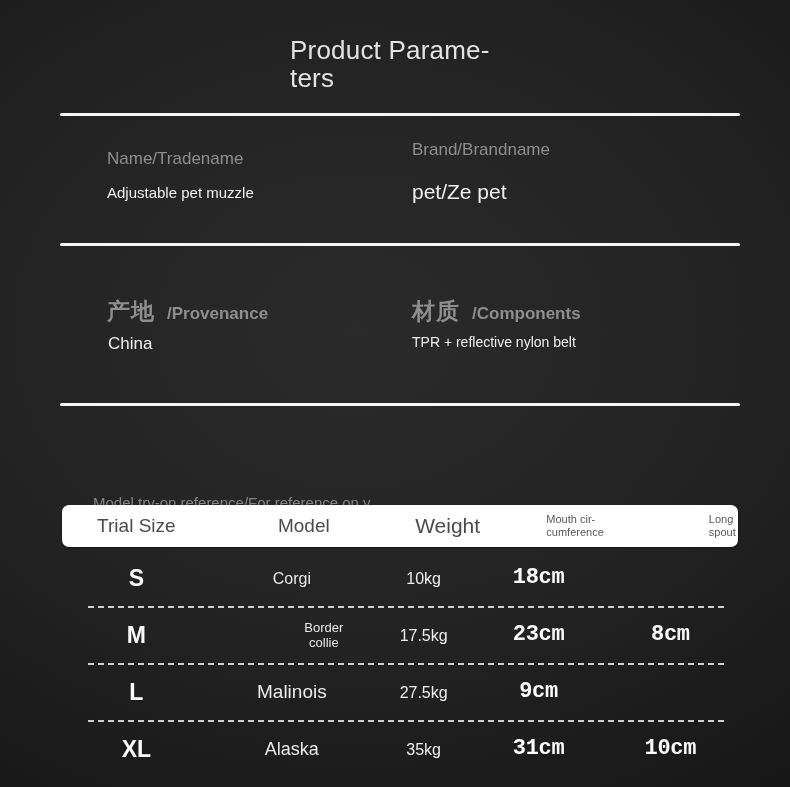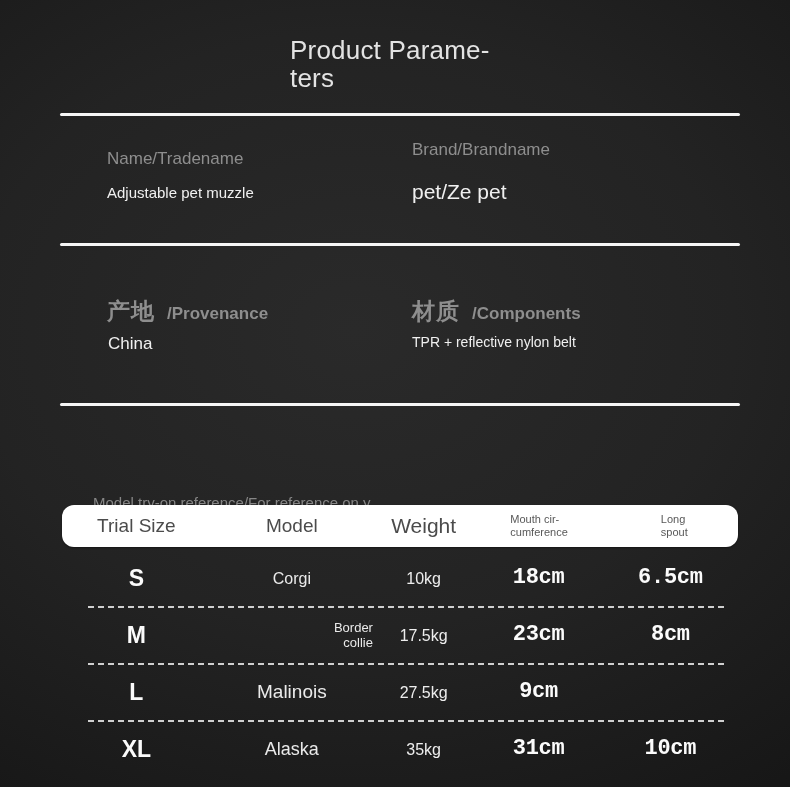--- a/index.html
+++ b/index.html
@@ -40,35 +40,36 @@
   .comp-val{left:412px;top:334px;font-size:14px;}
   .note{left:93px;top:454px;font-size:15px;color:#868686;margin-top:40px;}
   
   .table{left:62px;top:505px;width:676px;}
   .grid-row{
     display:grid;
     grid-template-columns:22% 24% 15% 19% 20%;
     align-items:center;
   }
   .thead{
-    height:42px;background:#ffffff;border-radius:12px;
+    height:42px;background:#ffffff;border-radius:7px;
     color:#4b4b4b;box-shadow:0 1px 2px rgba(0,0,0,.4);
     margin-bottom:4px;
+    gap:12px;
   }
   .thead .cell{text-align:center;white-space:pre-line;line-height:1.15;}
   .thead .cell:nth-child(1){font-size:19px;}
   .thead .cell:nth-child(2){font-size:19px;text-align:center;}
   .thead .cell:nth-child(3){font-size:21px;}
   .thead .cell:nth-child(4){font-size:11px;color:#585858;text-align:left;padding-left:36px;}
   .thead .cell:nth-child(5){font-size:11px;color:#585858;text-align:left;padding-left:58px;}
   .row{height:55px;}
   .row .cell{text-align:center;white-space:pre-line;line-height:1.1;}
   .cell-size{font-weight:700;font-size:23px;color:#fbfbfb;}
   .cell-model{font-size:16px;color:#eaeaea;}
-  .row-1 .cell-model{font-size:13px;text-align:right;padding-left:64px;}
+  .row-1 .cell-model{font-size:13px;text-align:center;padding-left:64px;}
   .row-2 .cell-model{font-size:19px;}
   .row-3 .cell-model{font-size:18px;}
   .cell-weight{font-size:16px;color:#ededed;}
   .cell-mouth,.cell-spout{font-weight:700;font-size:22px;color:#fbfbfb;letter-spacing:-.3px;font-family:Liberation Mono, monospace;}
   .dashed-sep{
     border-top:2px dashed #cfcfcf;
     margin:0 14px 0 26px;height:0;
   }
 </style>
 </head>
@@ -113,21 +114,20 @@
 cumference</div>
         <div class="cell">Long
 spout</div>
       </div>
     <div id="tbody">
         <div class="grid-row row row-0">
           <div class="cell cell-size">S</div>
           <div class="cell cell-model">Corgi</div>
           <div class="cell cell-weight">10kg</div>
           <div class="cell cell-mouth">18cm</div>
-          <div class="cell cell-spout">6.5cm</div>
         </div>
         <div class="dashed-sep"></div>
         <div class="grid-row row row-1">
           <div class="cell cell-size">M</div>
           <div class="cell cell-model">Border
 collie</div>
           <div class="cell cell-weight">17.5kg</div>
           <div class="cell cell-mouth">23cm</div>
           <div class="cell cell-spout">8cm</div>
         </div>

